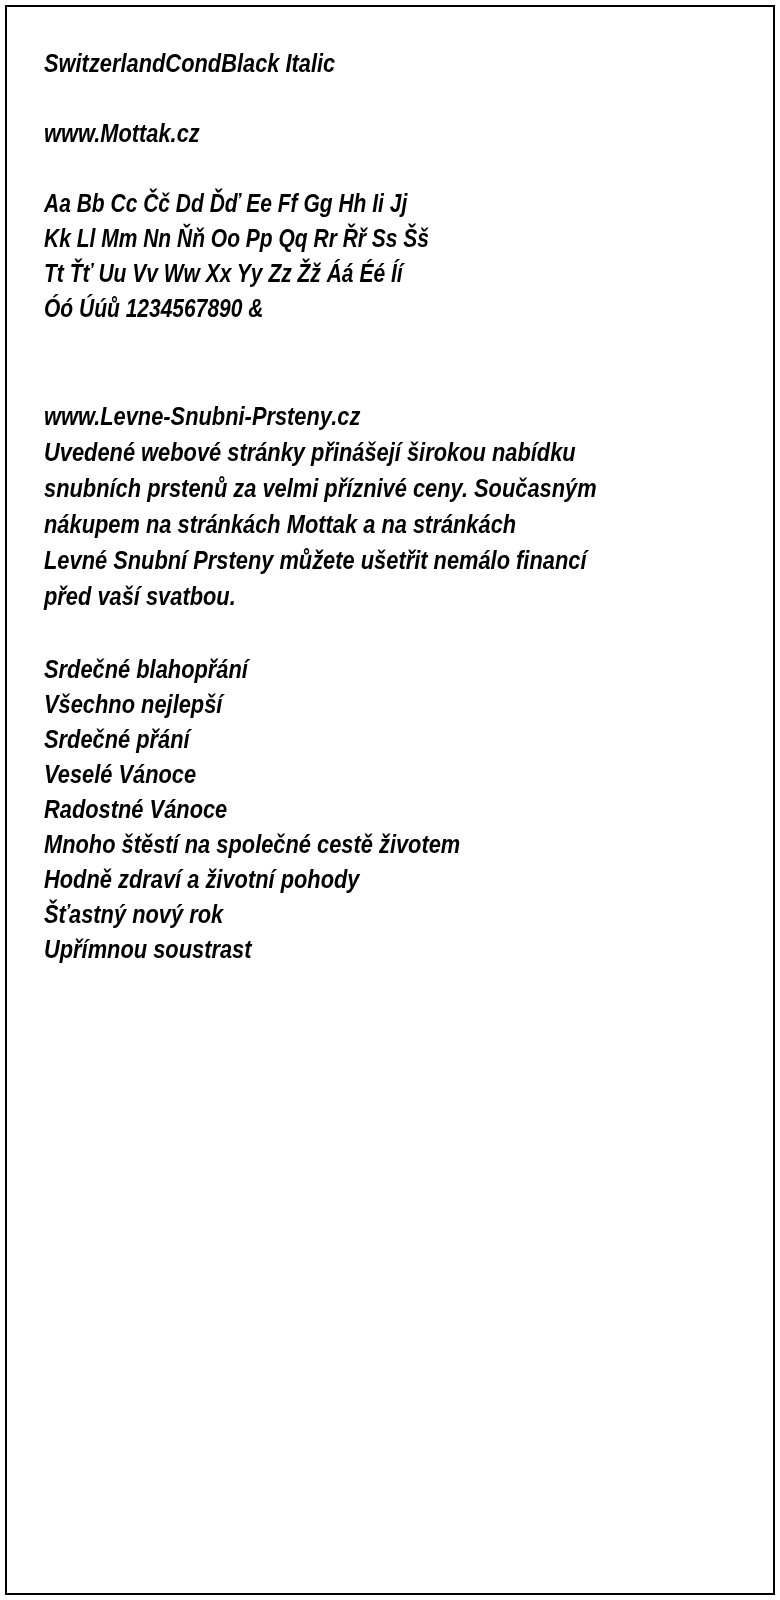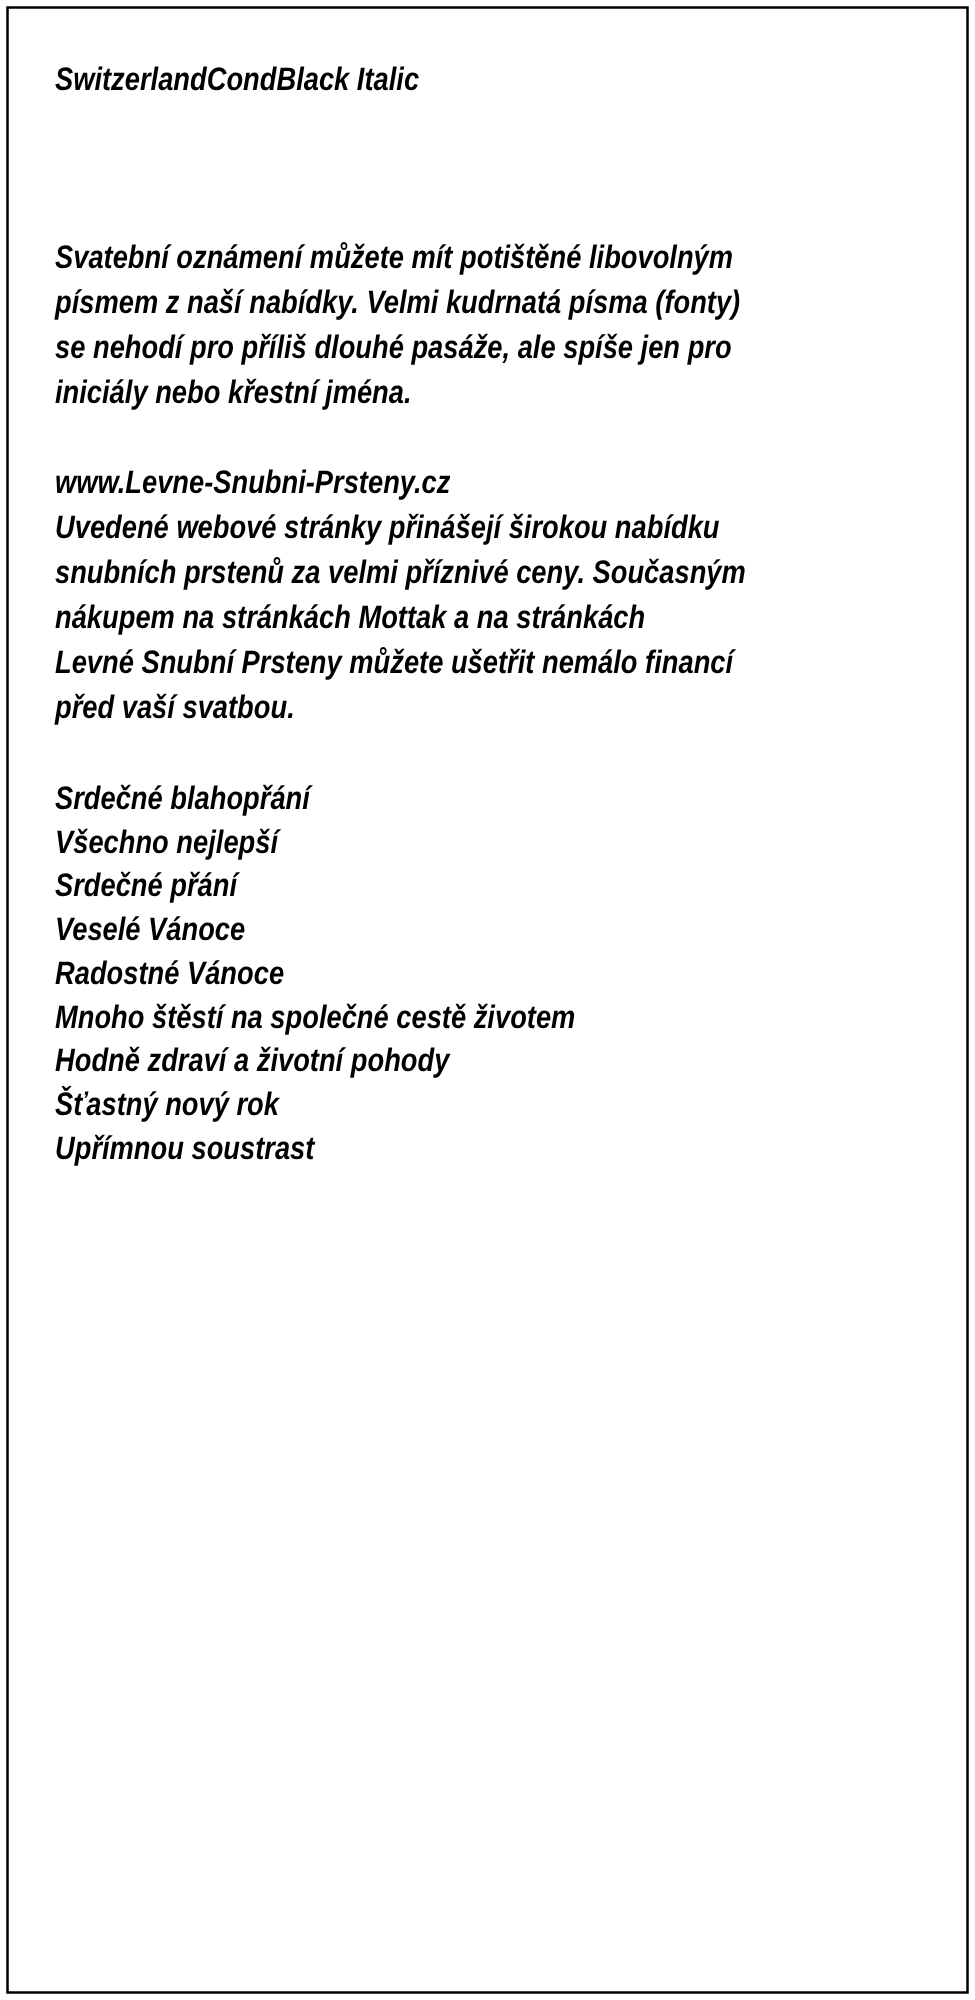--- a/index.html
+++ b/index.html
@@ -90,32 +90,35 @@
   <div id="specimen-frame"></div>
 
   <div id="specimen-content">
 
     <div class="block">
       <div class="spec-line title-line">SwitzerlandCondBlack Italic</div>
     </div>
 
     <div class="gap-sm"></div>
 
+    <div class="block">
+      <div class="spec-line url-line">www.Mottak.cz</div>
+    </div>
 
     <div class="gap-sm"></div>
 
+    <div class="block">
+      <div class="spec-line alpha-line">Aa Bb Cc Čč Dd Ďď Ee Ff Gg Hh Ii Jj</div>
+      <div class="spec-line alpha-line">Kk Ll Mm Nn Ňň Oo Pp Qq Rr Řř Ss Šš</div>
+      <div class="spec-line alpha-line">Tt Ťť Uu Vv Ww Xx Yy Zz Žž Áá Éé Íí</div>
+      <div class="spec-line alpha-line">Óó Úúů 1234567890 &amp;</div>
+    </div>
 
     <div class="gap-md"></div>
 
-    <div class="block">
-      <div class="spec-line para-line">Svatební oznámení můžete mít potištěné libovolným</div>
-      <div class="spec-line para-line">písmem z naší nabídky. Velmi kudrnatá písma (fonty)</div>
-      <div class="spec-line para-line">se nehodí pro příliš dlouhé pasáže, ale spíše jen pro</div>
-      <div class="spec-line para-line">iniciály nebo křestní jména.</div>
-    </div>
 
     <div class="gap-md"></div>
 
     <div class="block">
       <div class="spec-line para-line">www.Levne-Snubni-Prsteny.cz</div>
       <div class="spec-line para-line">Uvedené webové stránky přinášejí širokou nabídku</div>
       <div class="spec-line para-line">snubních prstenů za velmi příznivé ceny. Současným</div>
       <div class="spec-line para-line">nákupem na stránkách Mottak a na stránkách</div>
       <div class="spec-line para-line">Levné Snubní Prsteny můžete ušetřit nemálo financí</div>
       <div class="spec-line para-line">před vaší svatbou.</div>

